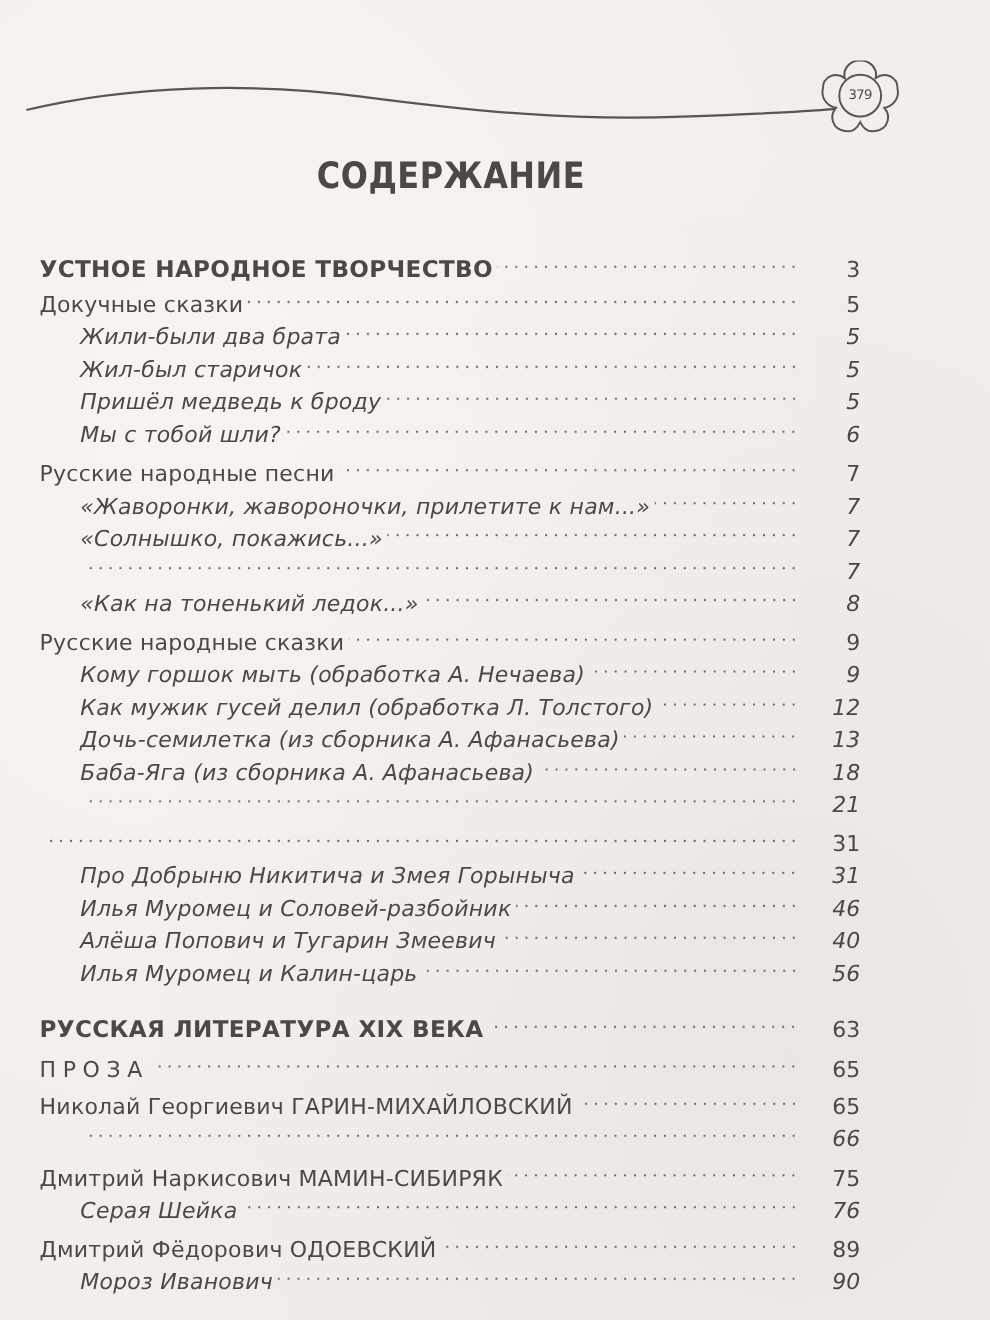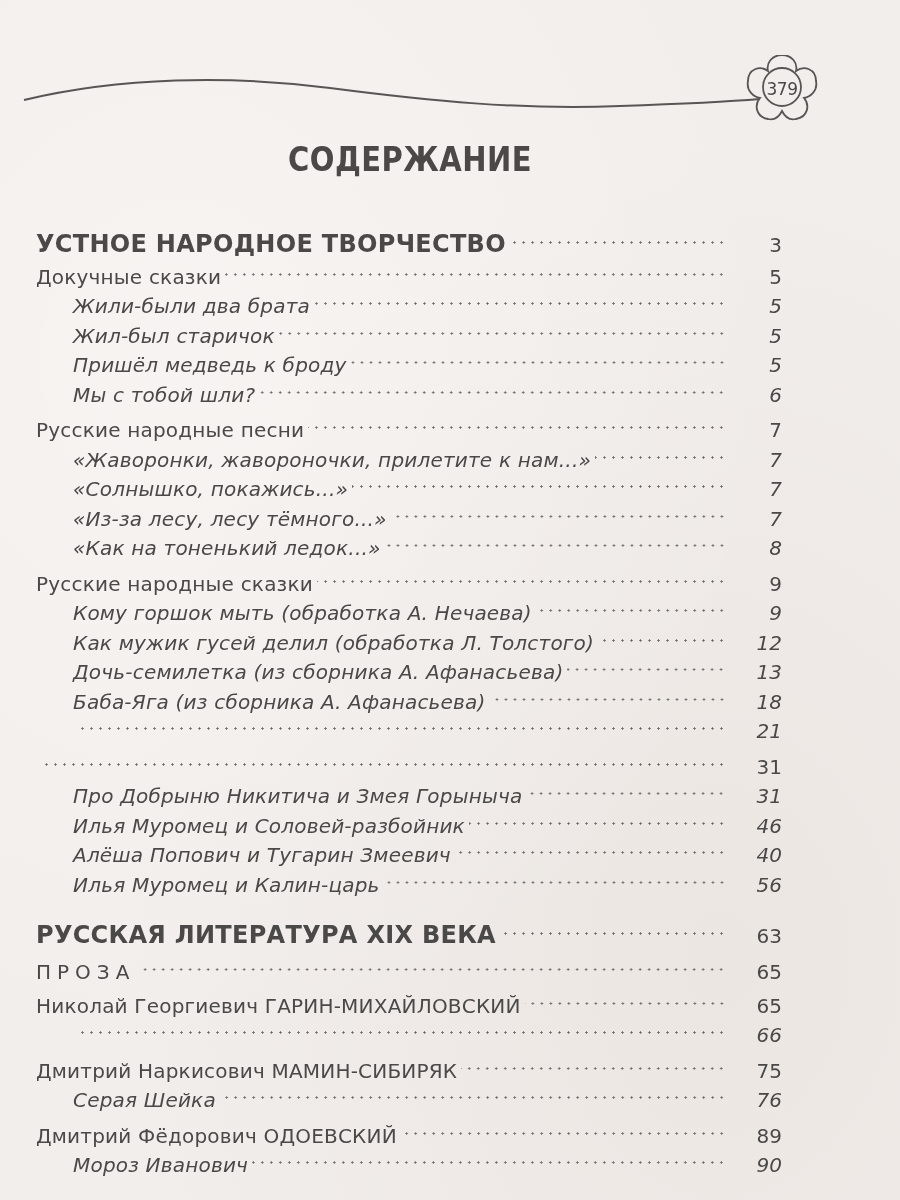--- a/index.html
+++ b/index.html
@@ -29,21 +29,21 @@
       left: 0; top: 55px;
       width: 900px; height: 90px;
     }
     .page-number {
       position: absolute;
       left: 762px;
       top: 79px;
       width: 40px;
       text-align: center;
       font-family: "DejaVu Sans", sans-serif;
-      font-size: 17px;
+      font-size: 12px;
       color: #4b4848;
       letter-spacing: -0.5px;
     }
     .title {
       position: absolute;
       left: 0; top: 140px;
       width: 820px;
       text-align: center;
       font-family: "DejaVu Sans", sans-serif;
       font-weight: bold;
@@ -98,21 +98,21 @@
       text-align: right;
       font-size: 20px;
     }
     .row.main {
       font-weight: bold;
       font-size: 21px;
       height: 32px;
       line-height: 32px;
     }
     .row.main .label {
-      font-size: 24px;
+      font-size: 21px;
       letter-spacing: 0.3px;
     }
     .row.main .num { font-weight: normal; }
     .row.sub {
       padding-left: 37px;
       font-style: italic;
     }
     .row.spaced-label .label {
       letter-spacing: 6px;
     }
@@ -192,21 +192,20 @@
         <span class="label">«Жаворонки, жавороночки, прилетите к нам...»</span>
         <span class="leader"></span>
         <span class="num">7</span>
       </div>
       <div class="row sub">
         <span class="label">«Солнышко, покажись...»</span>
         <span class="leader"></span>
         <span class="num">7</span>
       </div>
       <div class="row sub">
-        <span class="label">«Из-за лесу, лесу тёмного...»</span>
         <span class="leader"></span>
         <span class="num">7</span>
       </div>
       <div class="row sub">
         <span class="label">«Как на тоненький ледок...»</span>
         <span class="leader"></span>
         <span class="num">8</span>
       </div>
 
       <div class="group-gap"></div>

